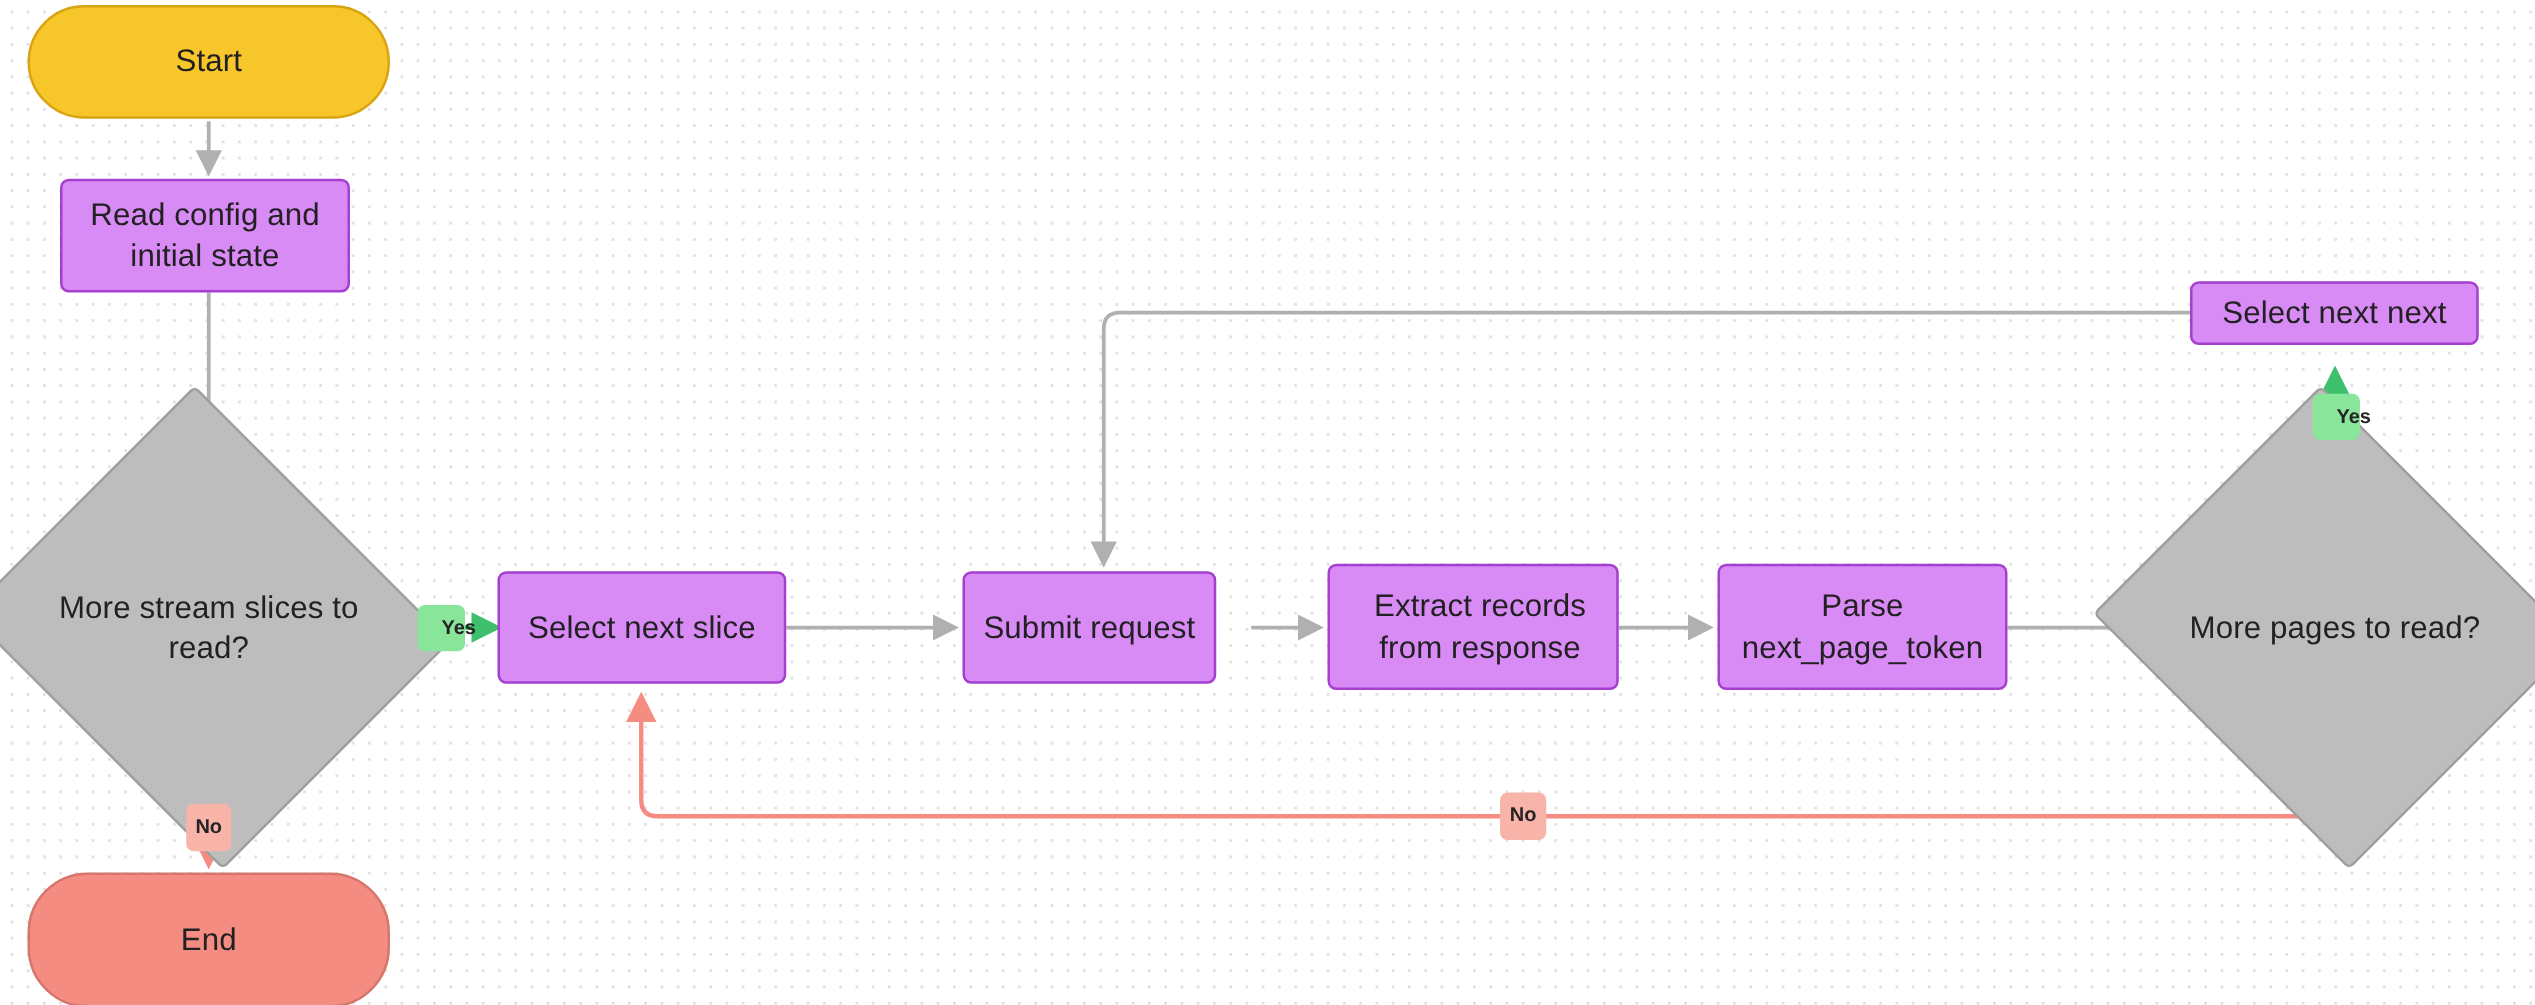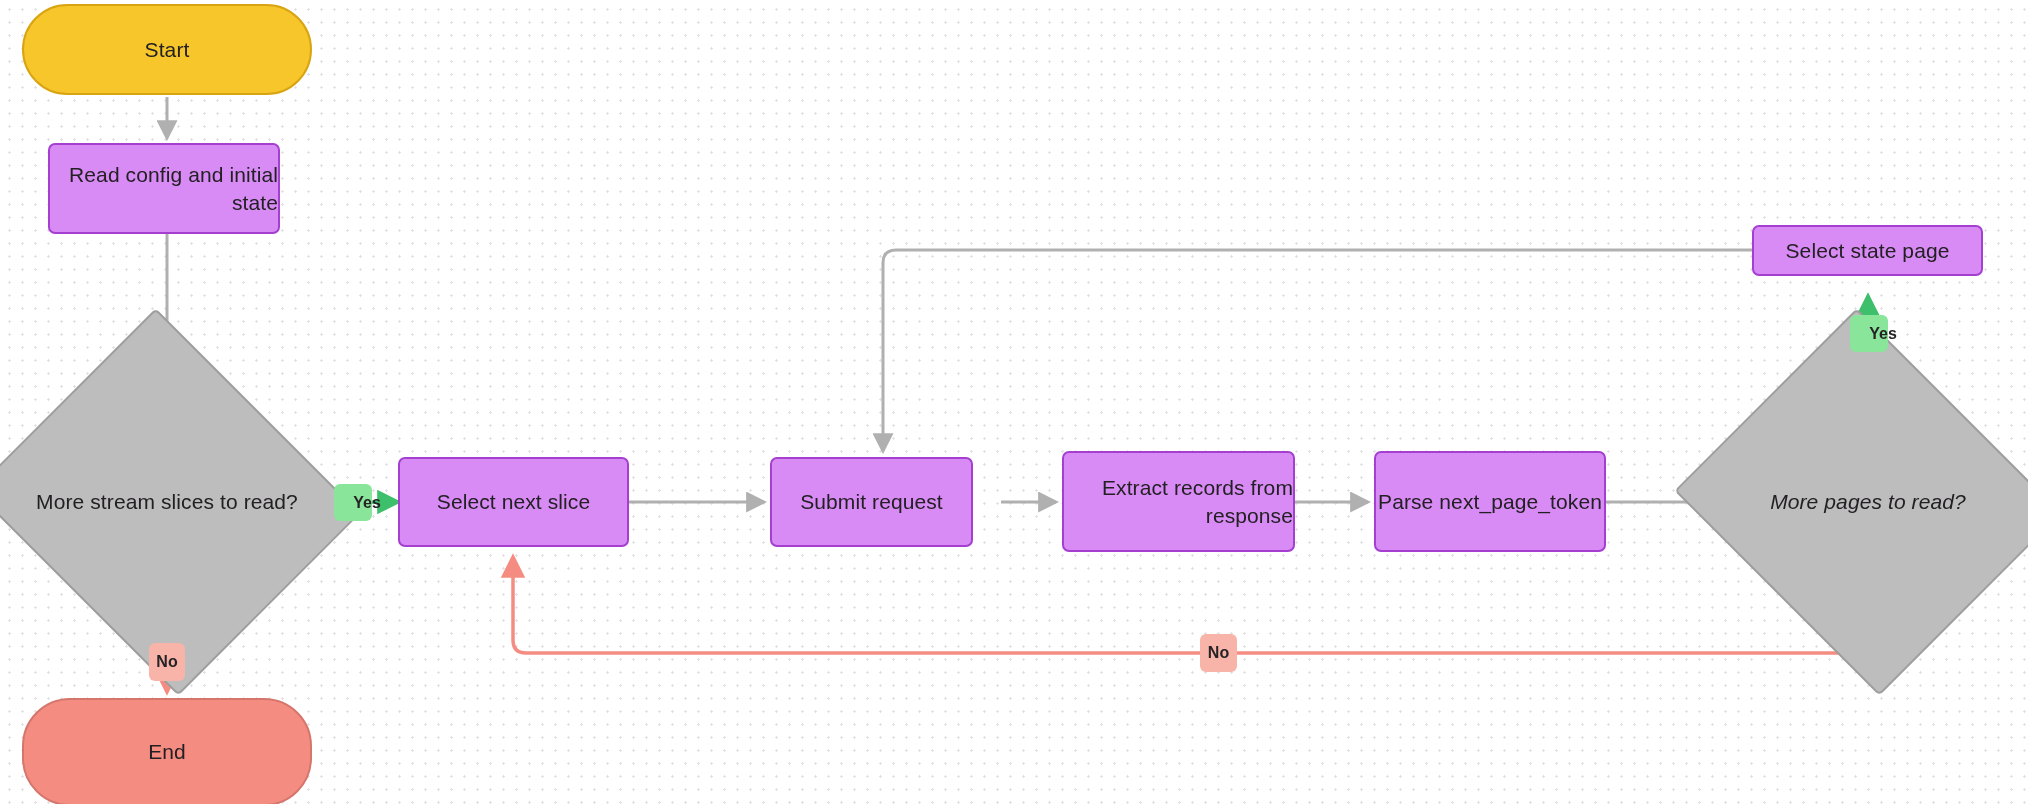--- a/index.html
+++ b/index.html
@@ -28,23 +28,23 @@
     height: 804px;
     pointer-events: none;
   }
 
   .node {
     position: absolute;
     box-sizing: border-box;
     display: flex;
     align-items: center;
     justify-content: center;
-    text-align: right;
+    text-align: center;
     color: #232023;
-    font-size: 21px;
+    font-size: 25px;
     line-height: 1.3;
     letter-spacing: 0.1px;
     z-index: 3;
   }
 
   .node-terminal {
     border-radius: 48px;
     border: 2px solid;
   }
   .node-start {
@@ -173,27 +173,27 @@
   </div>
 
   <div class="node node-process" style="left:1062px; top:451px; width:233px; height:101px;padding-left:11px;">
     <span>Extract records from response</span>
   </div>
 
   <div class="node node-process" style="left:1374px; top:451px; width:232px; height:101px;">
     <span>Parse next_page_token</span>
   </div>
 
-  <div class="node node-decision" style="left:1723px; top:373px; width:290px; height:258px;font-style:italic;">
+  <div class="node node-decision" style="left:1723px; top:373px; width:290px; height:258px;">
     <span class="diamond-shape"></span>
     <span class="diamond-text">More pages to read?</span>
   </div>
 
   <div class="node node-process" style="left:1752px; top:225px; width:231px; height:51px;">
-    <span>Select state page</span>
+    <span>Select next next</span>
   </div>
 
   <div class="edge-label label-yes" style="left:334px; top:484px; width:38px; height:37px;">
     <span>Yes</span>
   </div>
 
   <div class="edge-label label-no" style="left:149px; top:643px; width:36px; height:38px;">
     <span>No</span>
   </div>
 

